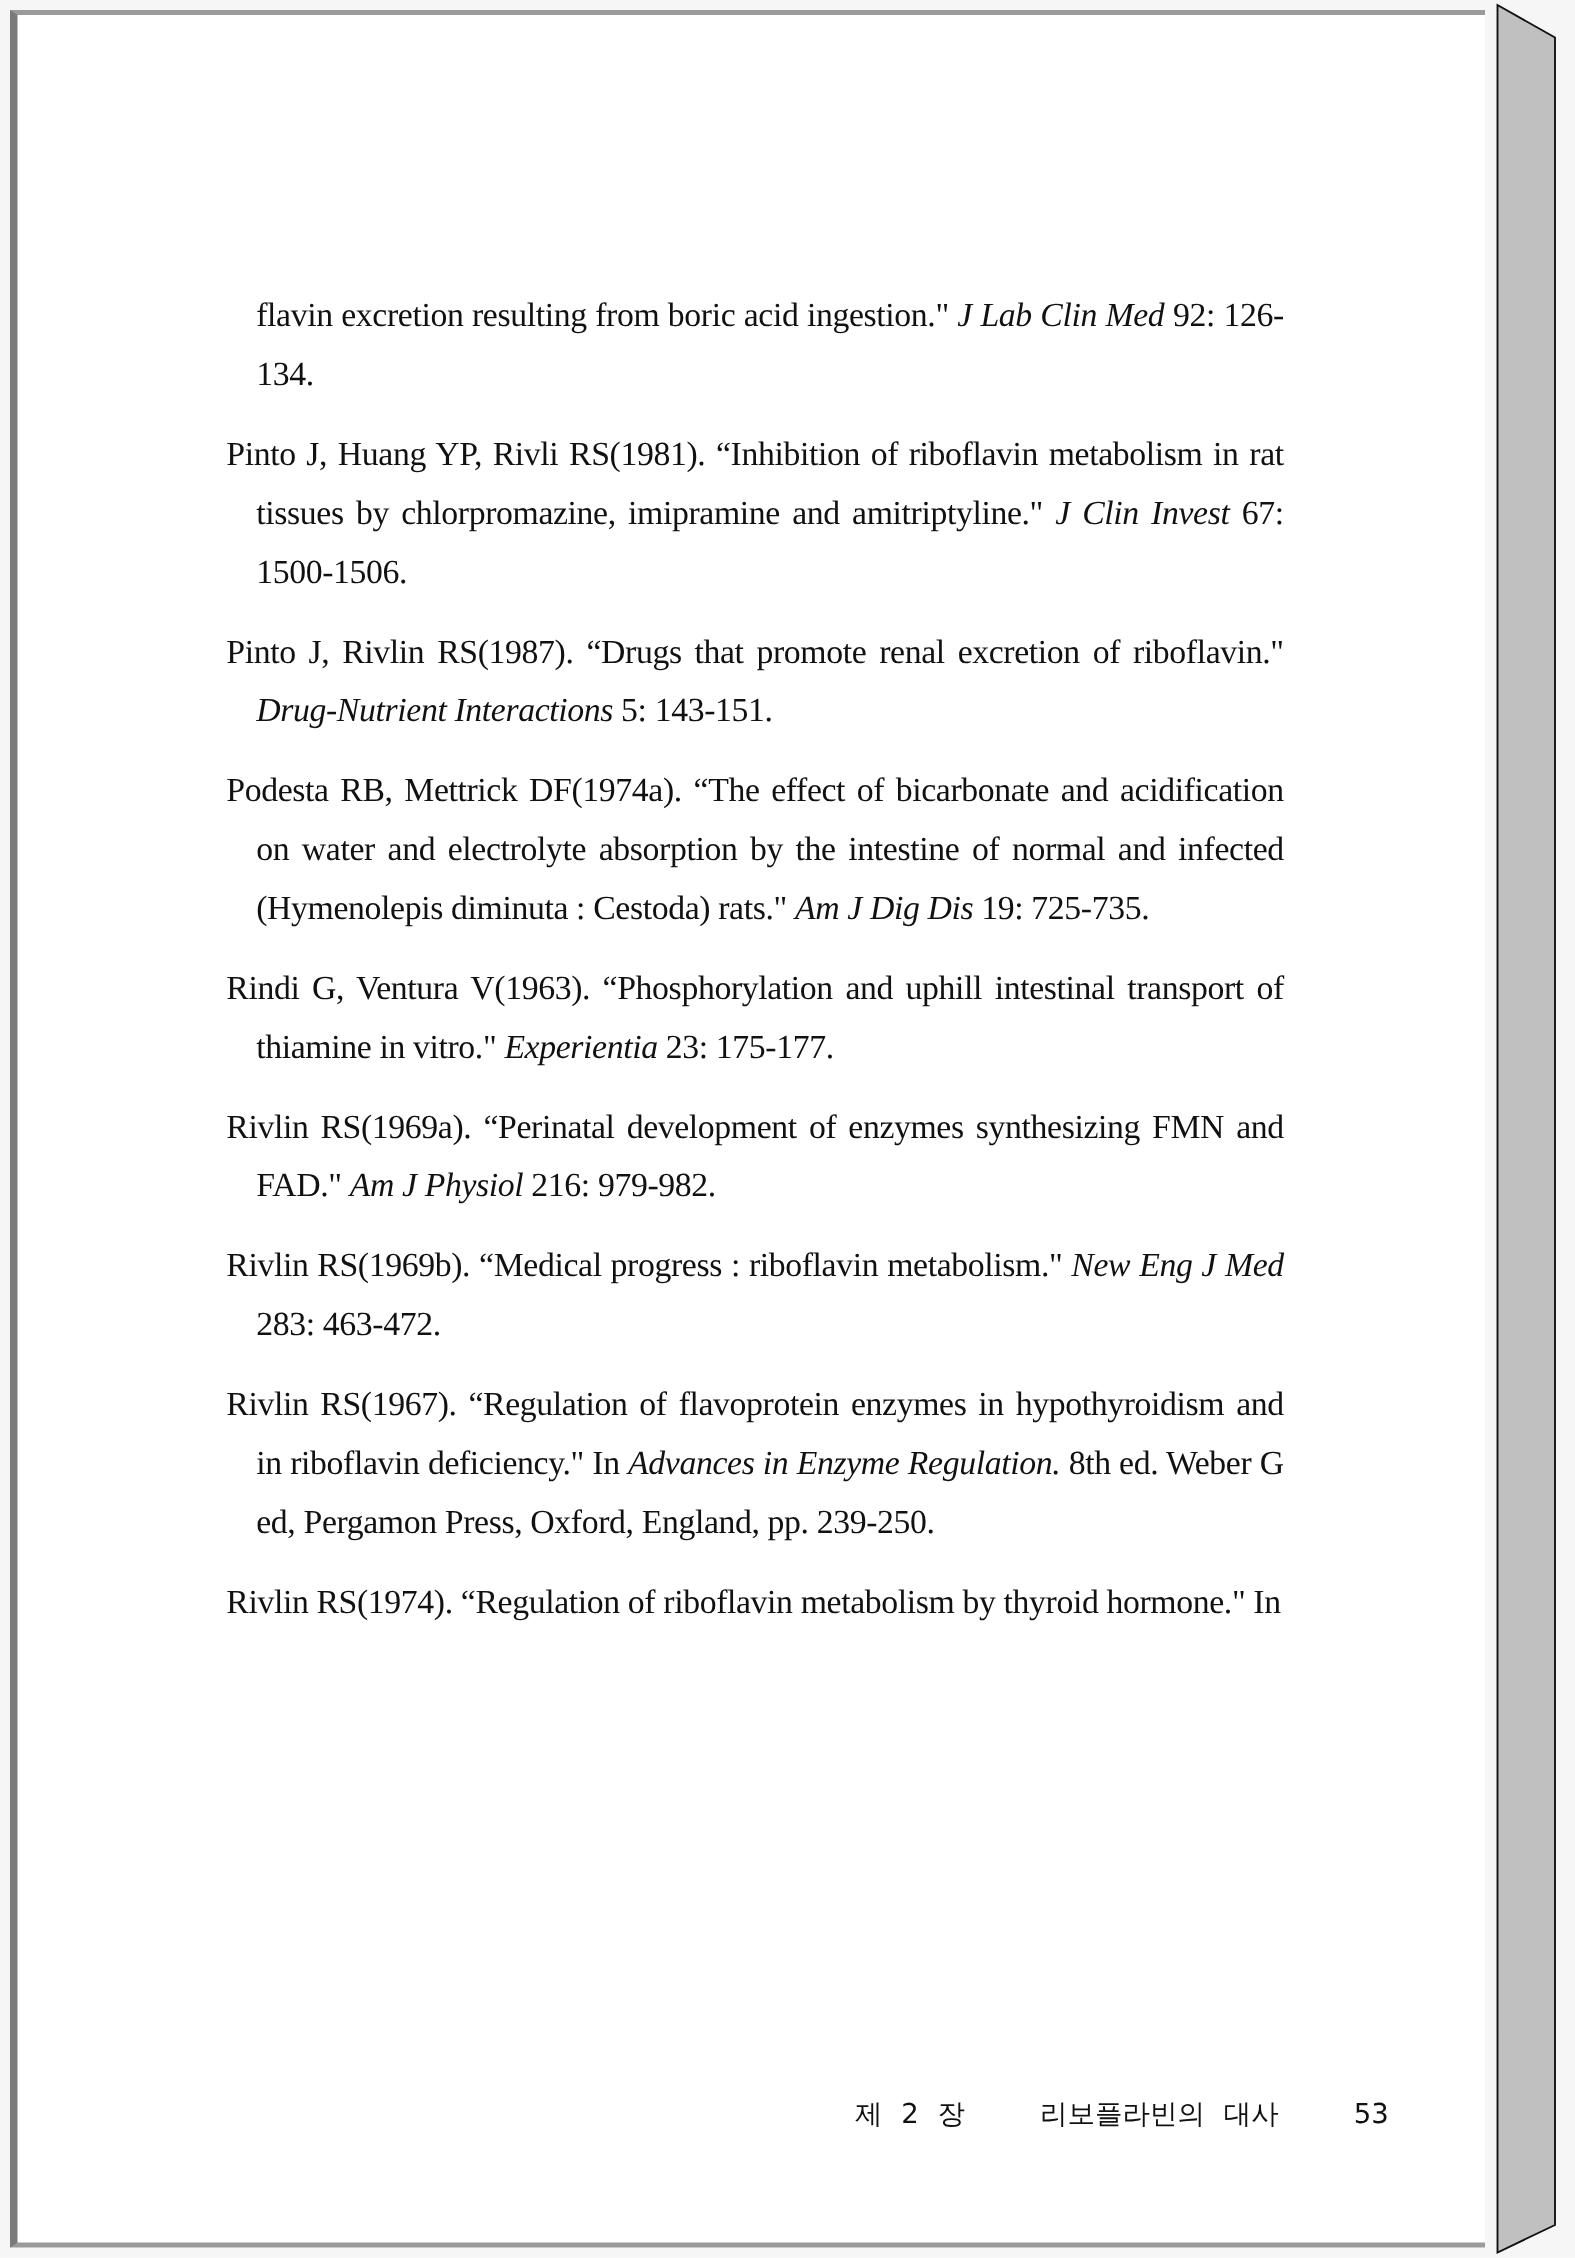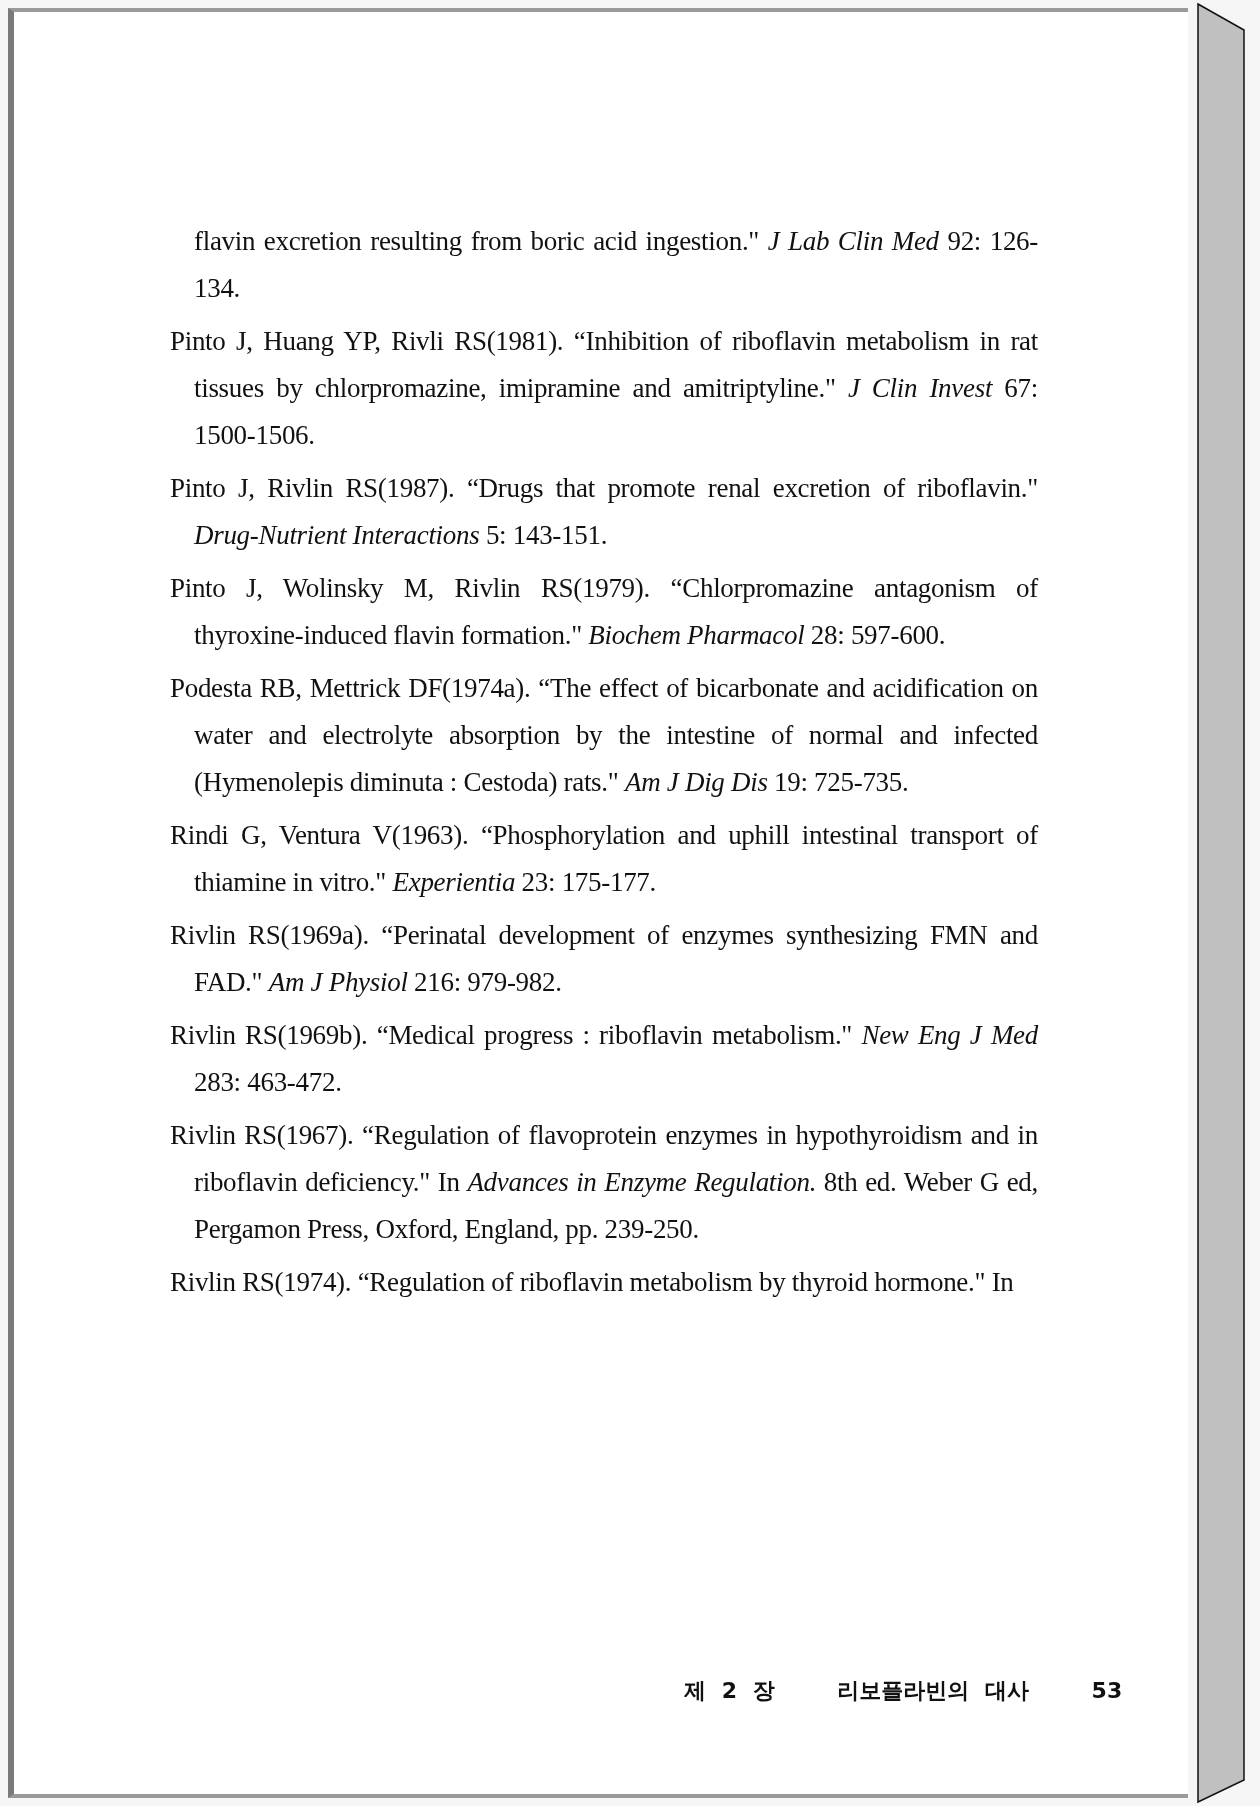--- a/index.html
+++ b/index.html
@@ -2,34 +2,33 @@
 <html><head>
 <meta charset="utf-8">
 <style>
   html, body { margin:0; padding:0; }
   body { width:1260px; height:1806px; background:#f6f6f6; position:relative; overflow:hidden;
          font-family:"Liberation Serif", "DejaVu Serif", serif; color:#111; }
   .page { position:absolute; left:8px; top:8px; width:1180px; height:1790px; background:#ffffff;
           border-left:6px solid #7a7a7a; border-top:4px solid #9a9a9a; border-bottom:4px solid #9a9a9a; box-sizing:border-box; }
   .edge { position:absolute; left:1196px; top:0; width:52px; height:1806px; }
   .refs { position:absolute; left:150px; top:200px; width:880px; }
-  .ref { font-size:27px; line-height:47px; padding-left:24px; text-indent:-24px; margin:6px; text-align:justify; letter-spacing:-0.3px; }
+  .ref { font-size:27px; line-height:47px; padding-left:24px; text-indent:-24px; margin:17px; text-align:justify; letter-spacing:-0.3px; }
   .ref.cont { padding-left:24px; text-indent:0; }
   .ref i { font-style:italic; }
-  .footer { position:absolute; left:670px; top:1664px; font-family:"DejaVu Sans", sans-serif; font-weight:bold; font-size:22px; color:#111; word-spacing:8px; }
+  .footer { position:absolute; left:670px; top:1664px; font-family:"DejaVu Sans", sans-serif; font-weight:normal; font-size:22px; color:#111; word-spacing:8px; }
 </style>
 </head>
 <body>
 
 <div class="page">
   <div class="refs" id="refs">
       <p class="ref cont"><span>flavin excretion resulting from boric acid ingestion." </span><i>J Lab Clin Med</i><span> 92: 126-134.</span></p>
       <p class="ref"><span>Pinto J, Huang YP, Rivli RS(1981). “Inhibition of riboflavin metabolism in rat tissues by chlorpromazine, imipramine and amitriptyline." </span><i>J Clin Invest</i><span> 67: 1500-1506.</span></p>
       <p class="ref"><span>Pinto J, Rivlin RS(1987). “Drugs that promote renal excretion of riboflavin." </span><i>Drug-Nutrient Interactions</i><span> 5: 143-151.</span></p>
-      <p class="ref"><span>Pinto J, Wolinsky M, Rivlin RS(1979). “Chlorpromazine antagonism of thyroxine-induced flavin formation." </span><i>Biochem Pharmacol</i><span> 28: 597-600.</span></p>
       <p class="ref"><span>Podesta RB, Mettrick DF(1974a). “The effect of bicarbonate and acidification on water and electrolyte absorption by the intestine of normal and infected (Hymenolepis diminuta : Cestoda) rats." </span><i>Am J Dig Dis</i><span> 19: 725-735.</span></p>
       <p class="ref"><span>Rindi G, Ventura V(1963). “Phosphorylation and uphill intestinal transport of thiamine in vitro." </span><i>Experientia</i><span> 23: 175-177.</span></p>
       <p class="ref"><span>Rivlin RS(1969a). “Perinatal development of enzymes synthesizing FMN and FAD." </span><i>Am J Physiol</i><span> 216: 979-982.</span></p>
       <p class="ref"><span>Rivlin RS(1969b). “Medical progress : riboflavin metabolism." </span><i>New Eng J Med</i><span> 283: 463-472.</span></p>
       <p class="ref"><span>Rivlin RS(1967). “Regulation of flavoprotein enzymes in hypothyroidism and in riboflavin deficiency." In </span><i>Advances in Enzyme Regulation.</i><span> 8th ed. Weber G ed, Pergamon Press, Oxford, England, pp. 239-250.</span></p>
       <p class="ref"><span>Rivlin RS(1974). “Regulation of riboflavin metabolism by thyroid hormone." In</span></p>
     </div>
   <div class="footer">
     <span>제 2 장</span>
     &nbsp;&nbsp;

